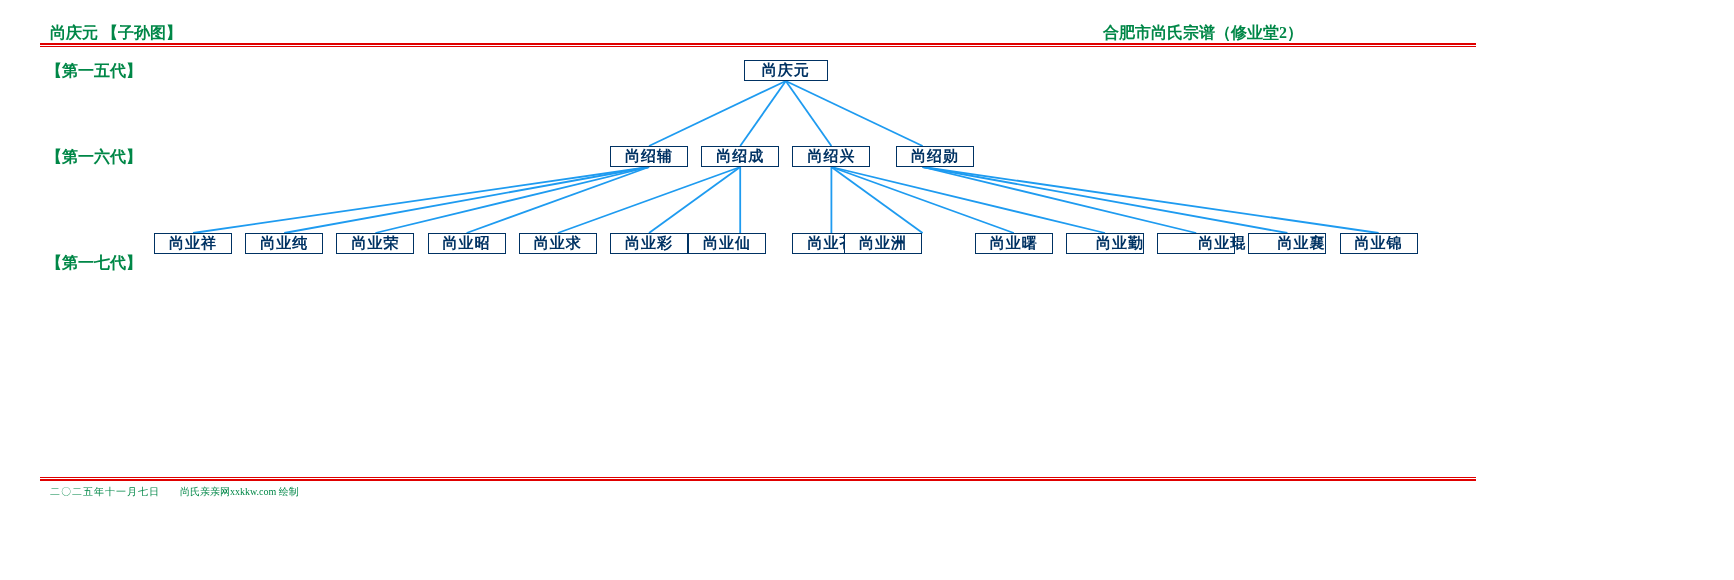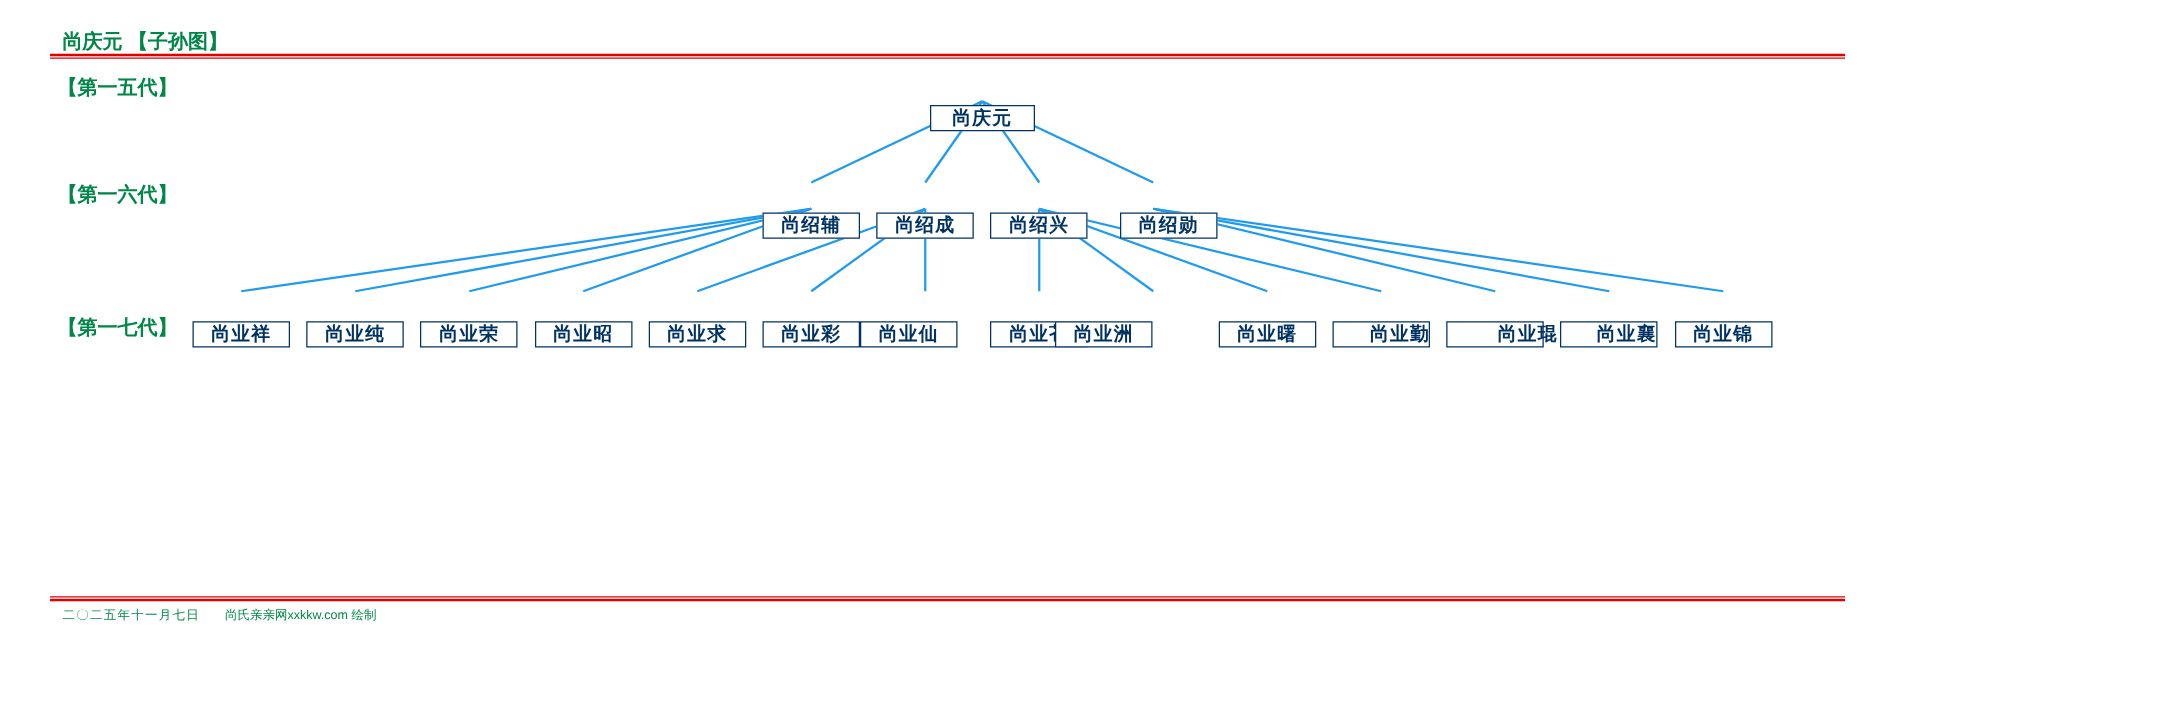--- a/index.html
+++ b/index.html
@@ -1,18 +1,18 @@
 <!DOCTYPE html>
 <html style="--green: #008747; --red: #E00000; --navy: #003263;"><head>
 <meta charset="utf-8">
 <style>
   html,body{margin:0;padding:0;background:#ffffff;}
   .page{
     position:relative;width:1562px;height:580px;background:#ffffff;
-    font-family:Liberation Sans, sans-serif;overflow:hidden;
+    font-family:Liberation Serif, serif;overflow:hidden;
   }
   .hdr-left{
     position:absolute;top:23px;left:50px;
     font-size:16px;font-weight:bold;color:var(--green);white-space:pre;
   }
   .hdr-right{
     position:absolute;top:23px;right:259px;
     font-size:16px;font-weight:bold;color:var(--green);white-space:pre;
   }
   .rule{position:absolute;left:40px;width:1436px;background:var(--red);}
@@ -23,37 +23,38 @@
   .gen-label{
     position:absolute;left:46px;height:21px;line-height:21px;
     font-size:16px;font-weight:bold;color:var(--green);white-space:pre;
   }
   .gen-1{top:60px;} .gen-2{top:146px;} .gen-3{top:233px;margin-top:19px;}
   #connectors{position:absolute;left:0;top:0;z-index:1;}
   .node{
     position:absolute;z-index:2;box-sizing:border-box;height:21px;
     border:1px solid var(--navy);background:#ffffff;
     color:var(--navy);font-size:15px;font-weight:bold;letter-spacing:1px;
-    text-align:center;line-height:19px;white-space:nowrap;cursor:pointer;margin-top:24px;
+    text-align:center;line-height:19px;white-space:nowrap;cursor:pointer;
   }
   .footer-date{
     position:absolute;top:485px;left:50px;
     font-size:10px;color:var(--green);letter-spacing:1px;white-space:pre;
   }
   .footer-credit{
     position:absolute;top:485px;left:180px;
     font-size:10px;color:var(--green);white-space:pre;
   }
 </style>
 </head>
 <body>
 
 <div class="page">
 
   <div class="hdr-left">尚庆元 【子孙图】</div>
+  <div class="hdr-right">合肥市尚氏宗谱（修业堂2）</div>
 
   <div class="rule rule-top-a"></div>
   <div class="rule rule-top-b"></div>
 
   <div class="gen-label gen-1">【第一五代】</div>
   <div class="gen-label gen-2">【第一六代】</div>
   <div class="gen-label gen-3">【第一七代】</div>
 
   <svg id="connectors" width="1734" height="580" viewBox="0 0 1734 580">
       <line x1="785.8" y1="81" x2="649" y2="146" stroke="#1E9BF0" stroke-width="1.8"></line>

